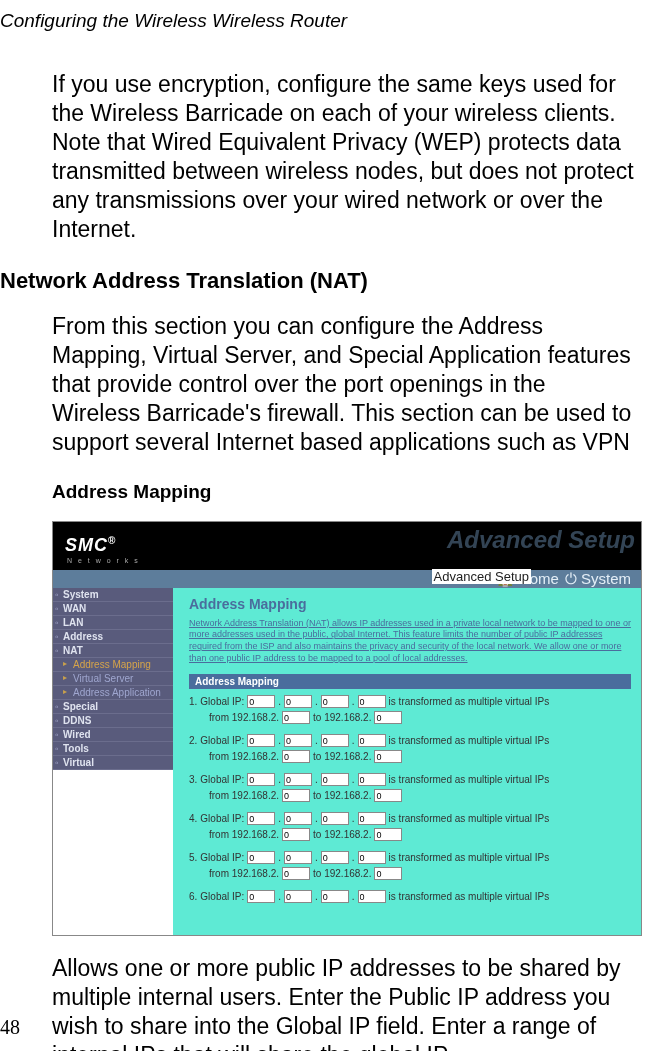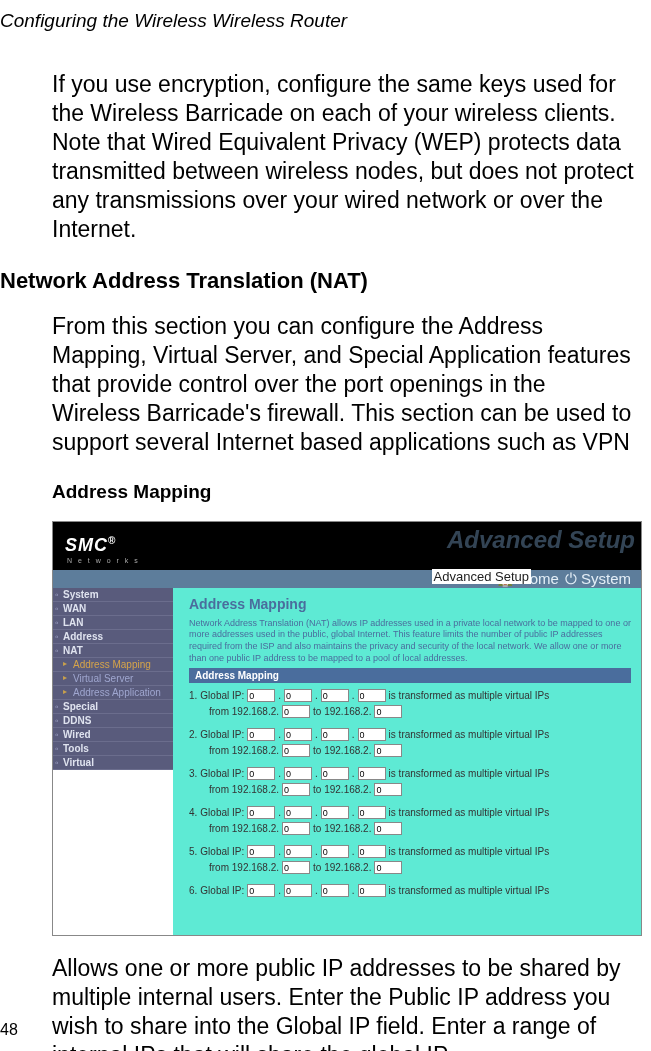--- a/index.html
+++ b/index.html
@@ -29,21 +29,22 @@
   }
   .sub-h3 {
     font-size: 19px;
     font-weight: bold;
     margin: 18px 0 18px 52px;
   }
   .page-num {
     position: absolute;
     bottom: 12px;
     left: 0;
-    font-size: 16px;
+    font-size: 20px;
+    font-family: Liberation Serif, serif;
   }
 
   
   .ui-wrap {
     margin: 0 0 18px 52px;
     width: 590px;
     border: 1px solid #888;
     font-family: Arial, sans-serif;
     font-size: 10px;
     color: #333;
@@ -157,21 +158,22 @@
   .ui-main h4 {
     color: #4a6d9d;
     font-size: 14px;
     font-weight: bold;
     margin-bottom: 6px;
   }
   .ui-main p.desc {
     color: #4a6d9d;
     font-size: 9px;
     line-height: 1.3;
-    margin-bottom: 4px;
+    margin-bottom: 10px;
+    text-decoration: underline;
   }
   .ui-section-bar {
     background: #4a6d9d;
     color: #fff;
     font-size: 10px;
     font-weight: bold;
     padding: 2px 6px;
     margin-bottom: 6px;
   }
   .ui-row {

